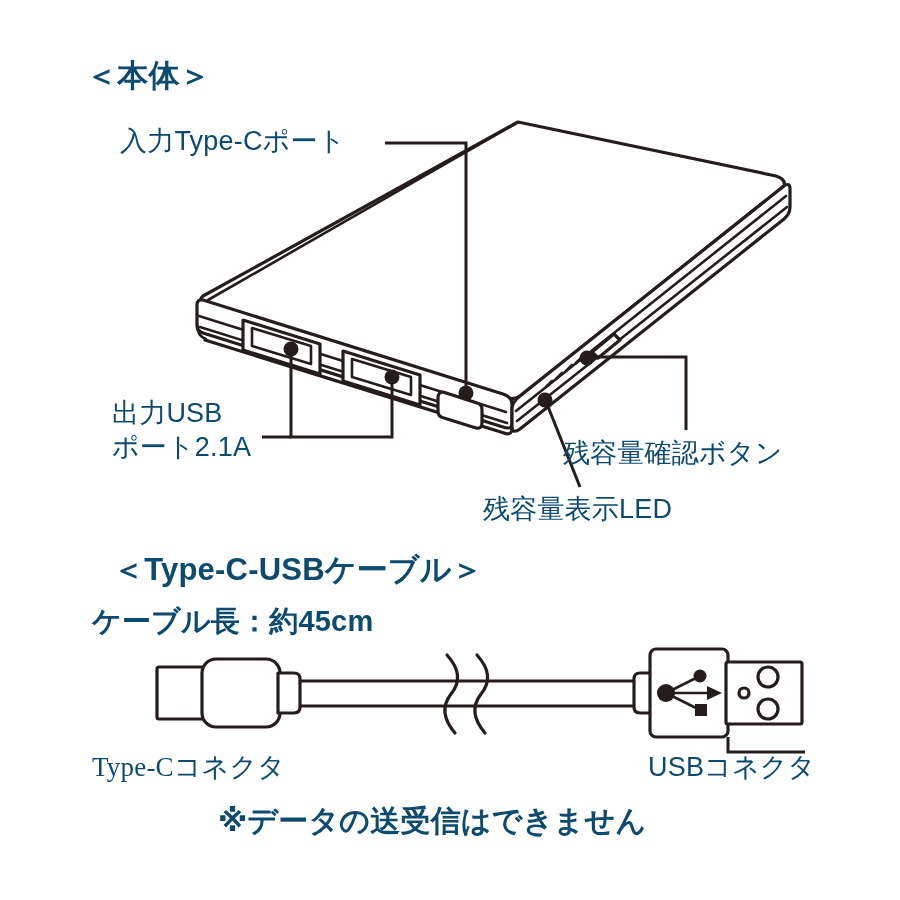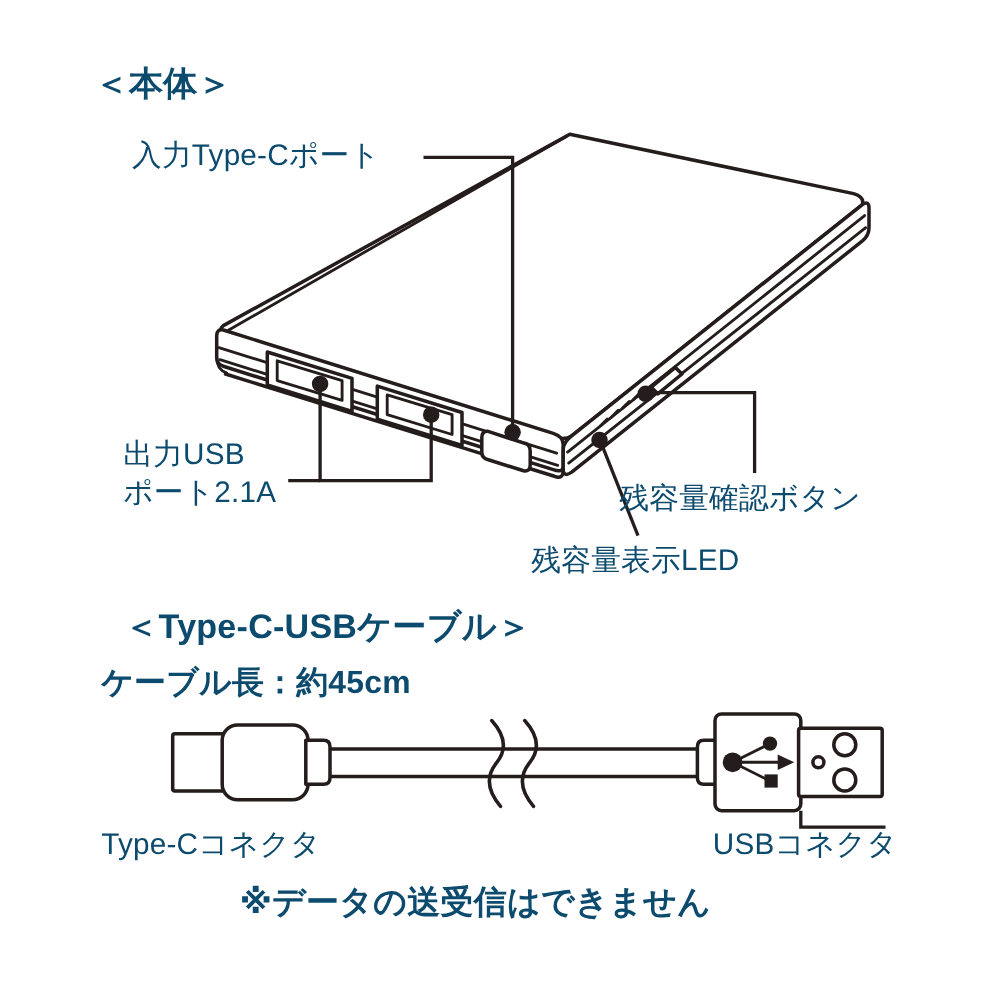--- a/index.html
+++ b/index.html
@@ -228,19 +228,19 @@
   <div class="lbl callout" style="left:112px; top:432px;text-align:right;">ポート2.1A</div>
 
   <div class="lbl callout" style="left:563px; top:438px;">残容量確認ボタン</div>
 
   <div class="lbl callout" style="left:483px; top:494px;">残容量表示LED</div>
 
   <div class="lbl cablehead" style="left:88px; top:552px;margin-left:25px;">＜Type-C-USBケーブル＞</div>
 
   <div class="lbl cablelen" style="left:92px; top:604px;font-weight:bold;">ケーブル長：約45cm</div>
 
-  <div class="lbl conn" style="left:92px; top:752px;">Type-Cコネクタ</div>
+  <div class="lbl conn" style="left:92px; top:752px;font-family:Liberation Serif, serif;">Type-Cコネクタ</div>
 
   <div class="lbl conn" style="left:648px; top:752px;">USBコネクタ</div>
 
   <div class="lbl note" style="left:218px; top:803px;">※データの送受信はできません</div>
 
 </div>
 
 </body></html>

